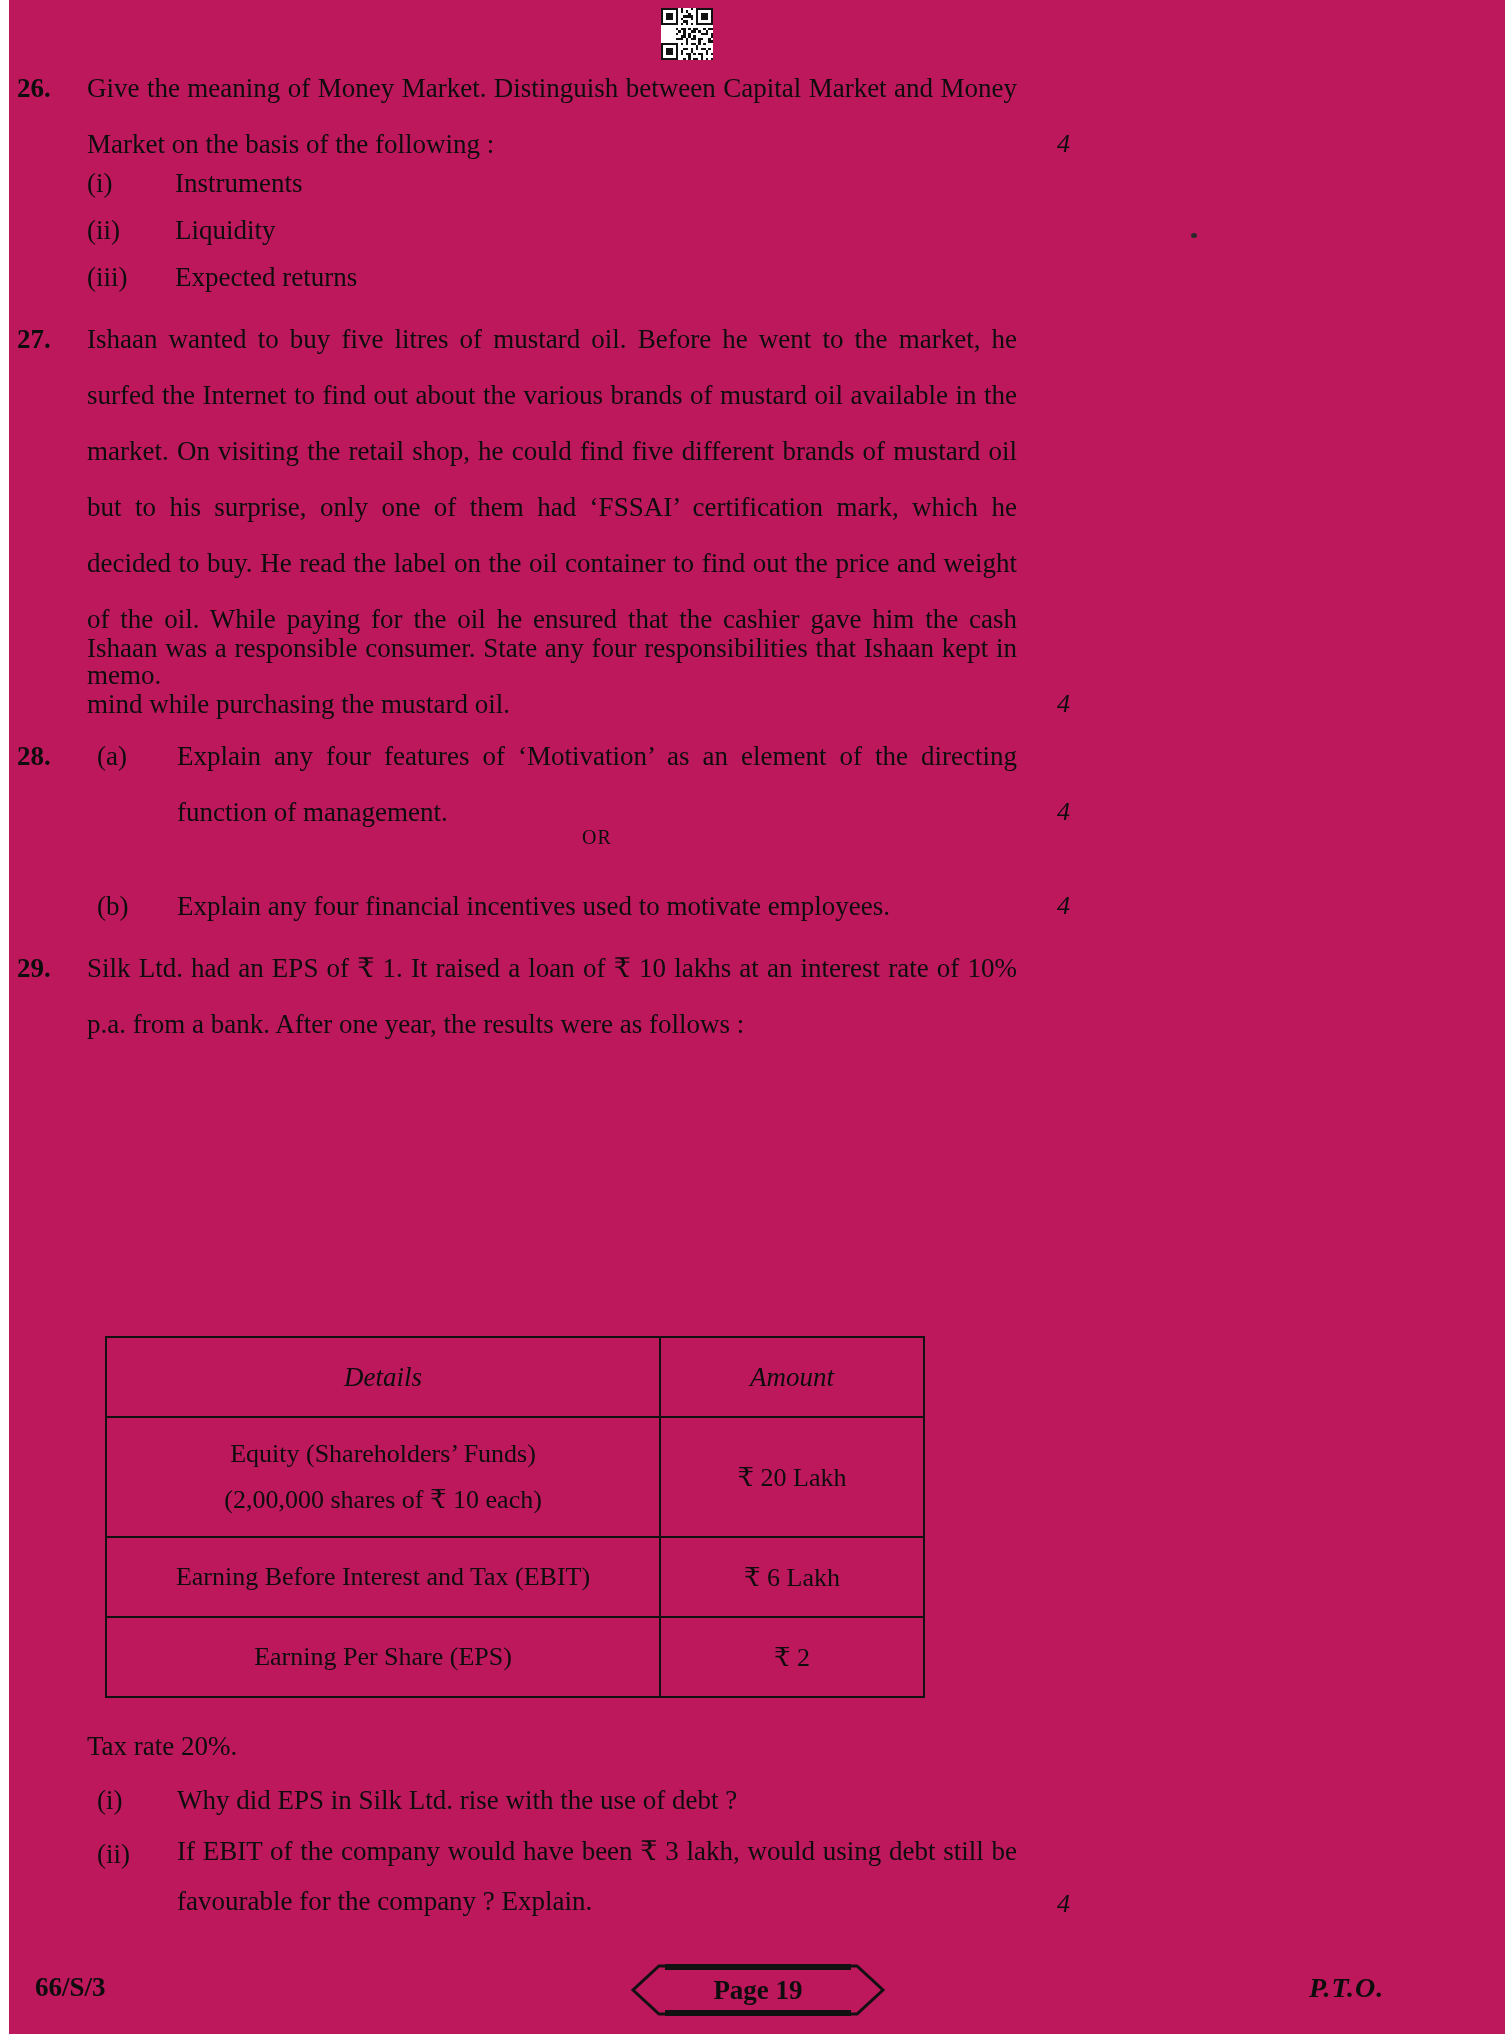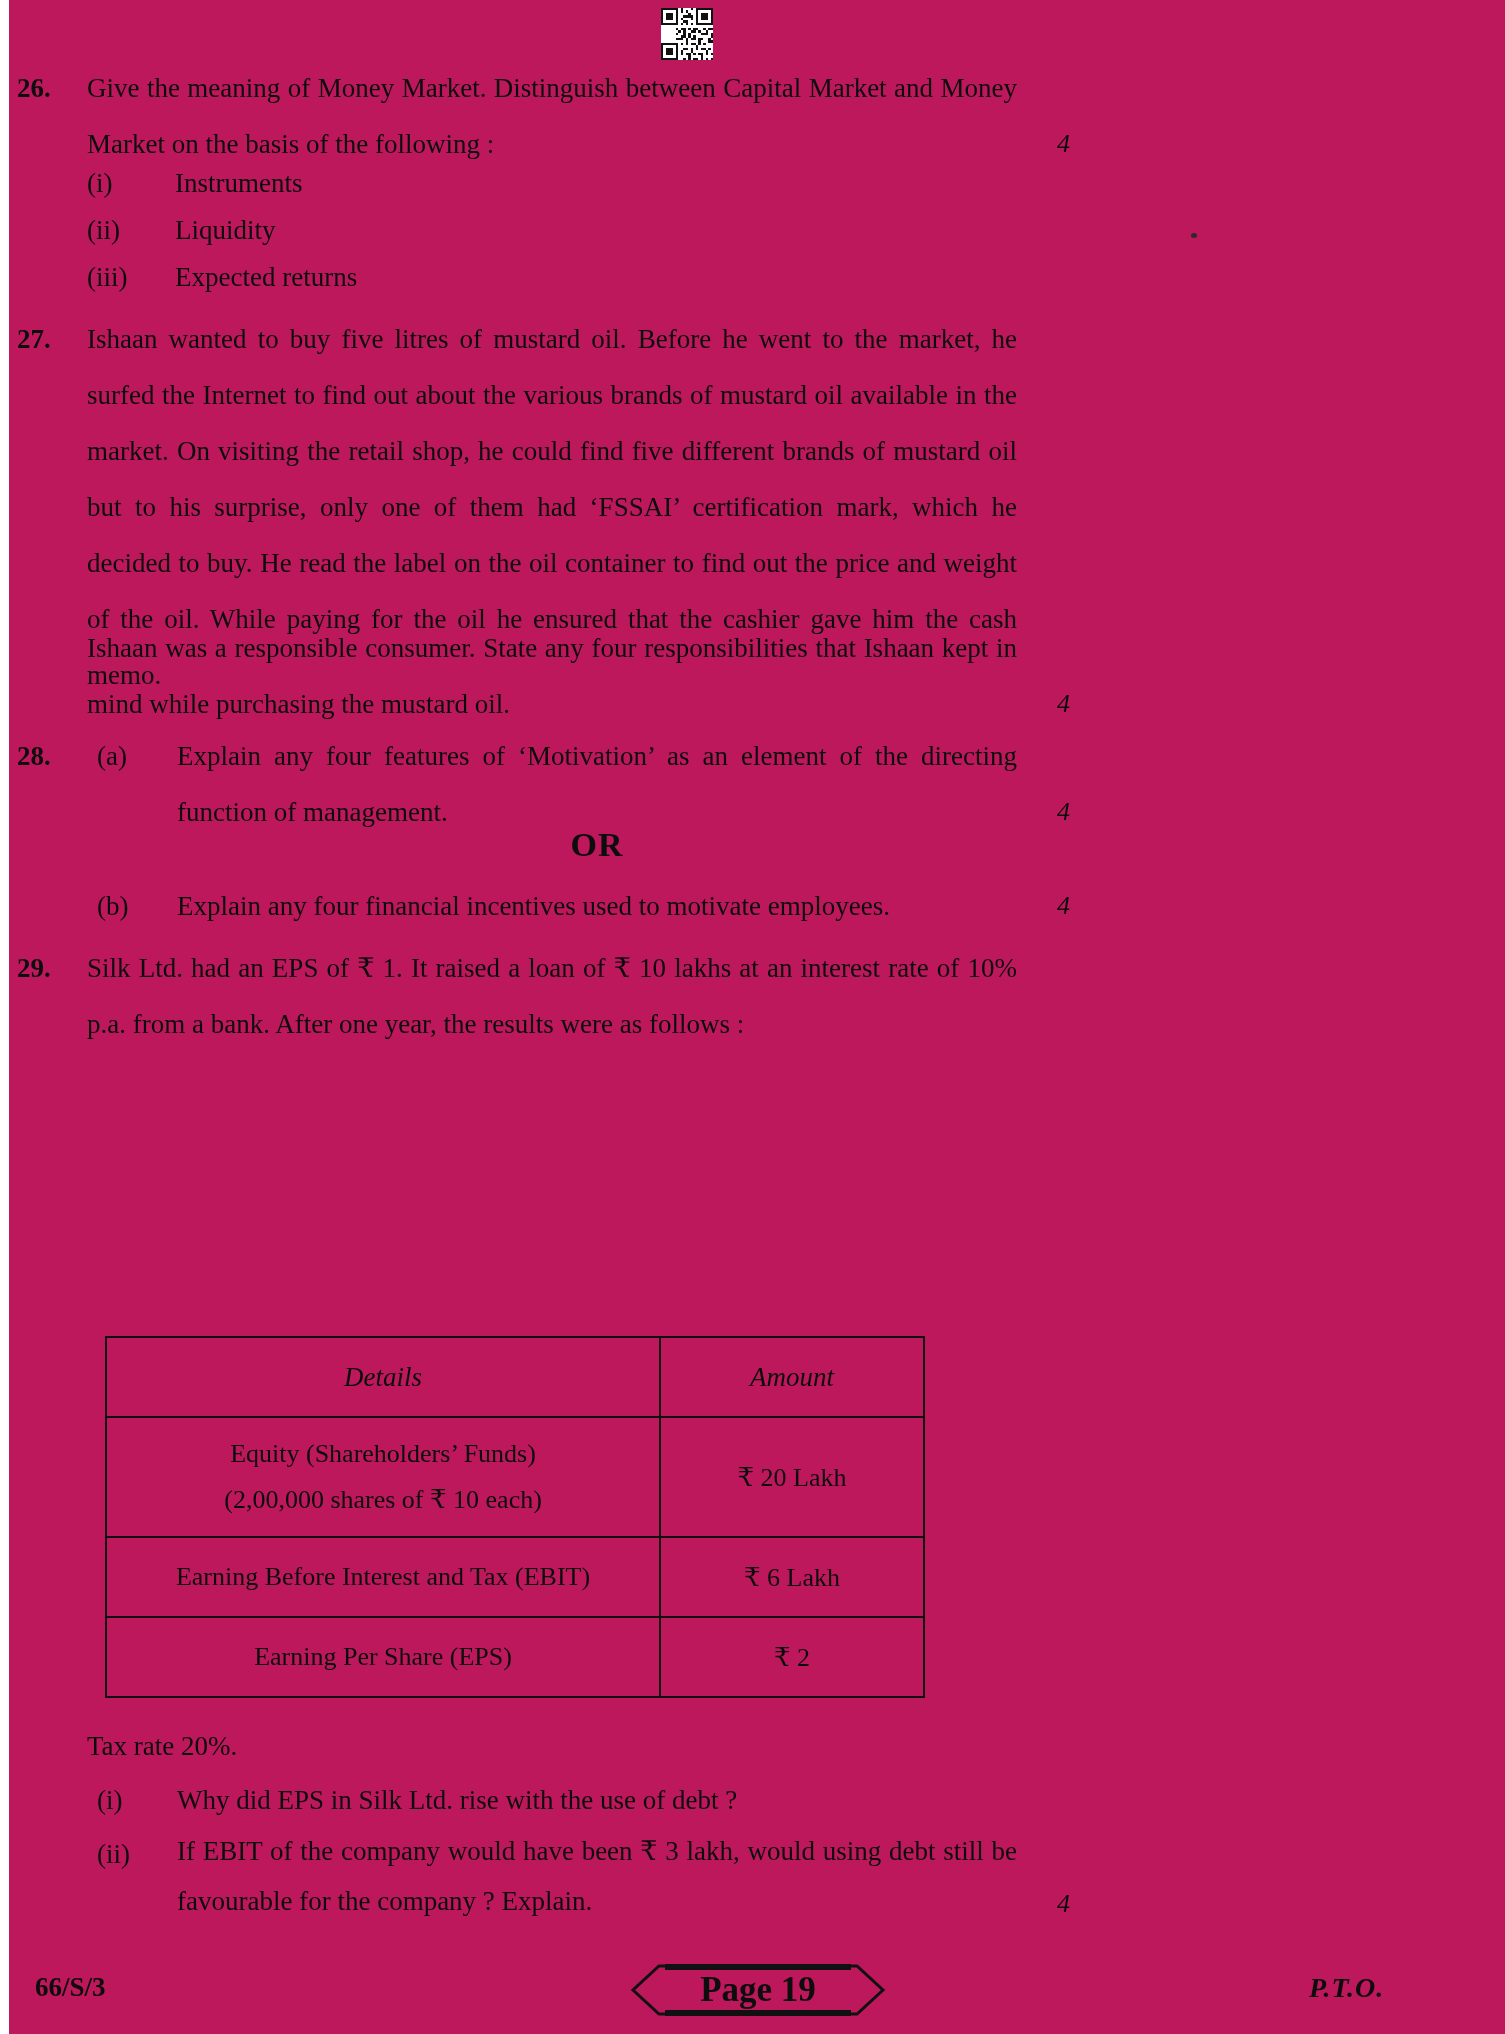--- a/index.html
+++ b/index.html
@@ -104,22 +104,22 @@
     font-size: 27px;
     line-height: 56px;
     text-align: justify;
   }
   .sub-txt.nojust { text-align: left; }
   .or-word {
     position: absolute;
     left: 168px;
     width: 840px;
     text-align: center;
-    font-weight: bold;
-    font-size: 34px;
+    font-weight: normal;
+    font-size: 20px;
     letter-spacing: 1px;
   }
 
   
   .fin-table {
     position: absolute;
     left: 96px;
     top: 1336px;
     width: 820px;
     border-collapse: collapse;
@@ -177,21 +177,21 @@
     width: 258px;
     height: 56px;
   }
   .page-badge .lbl {
     position: absolute;
     top: 0; left: 0;
     width: 258px;
     height: 56px;
     line-height: 56px;
     text-align: center;
-    font-size: 35px;
+    font-size: 27px;
     font-weight: bold;
   }
   .tick {
     position: absolute;
     background: #2a2a2a;
   }
 </style>
 </head>
 <body>
 

